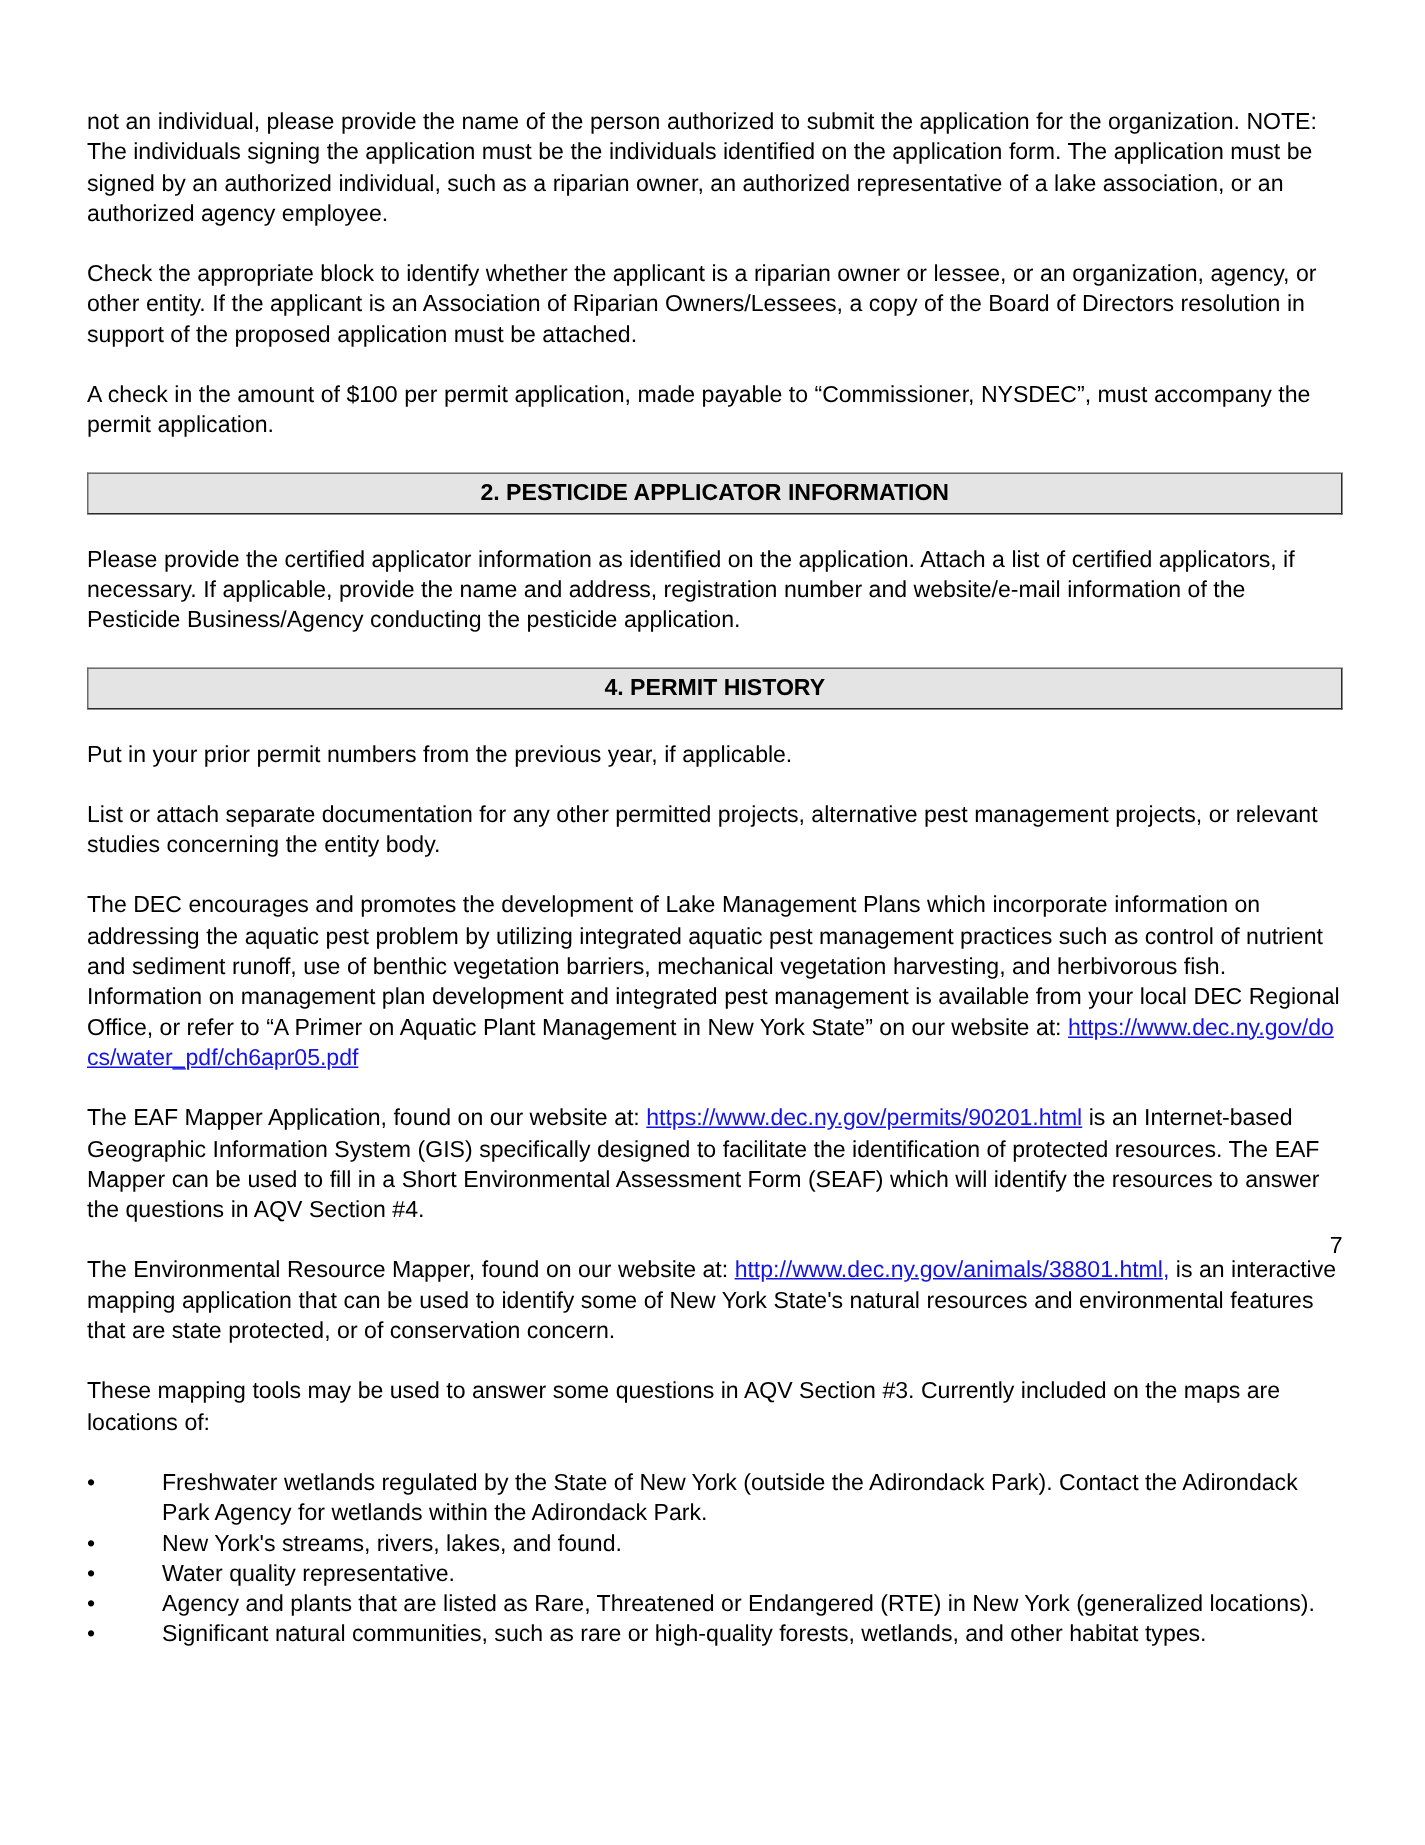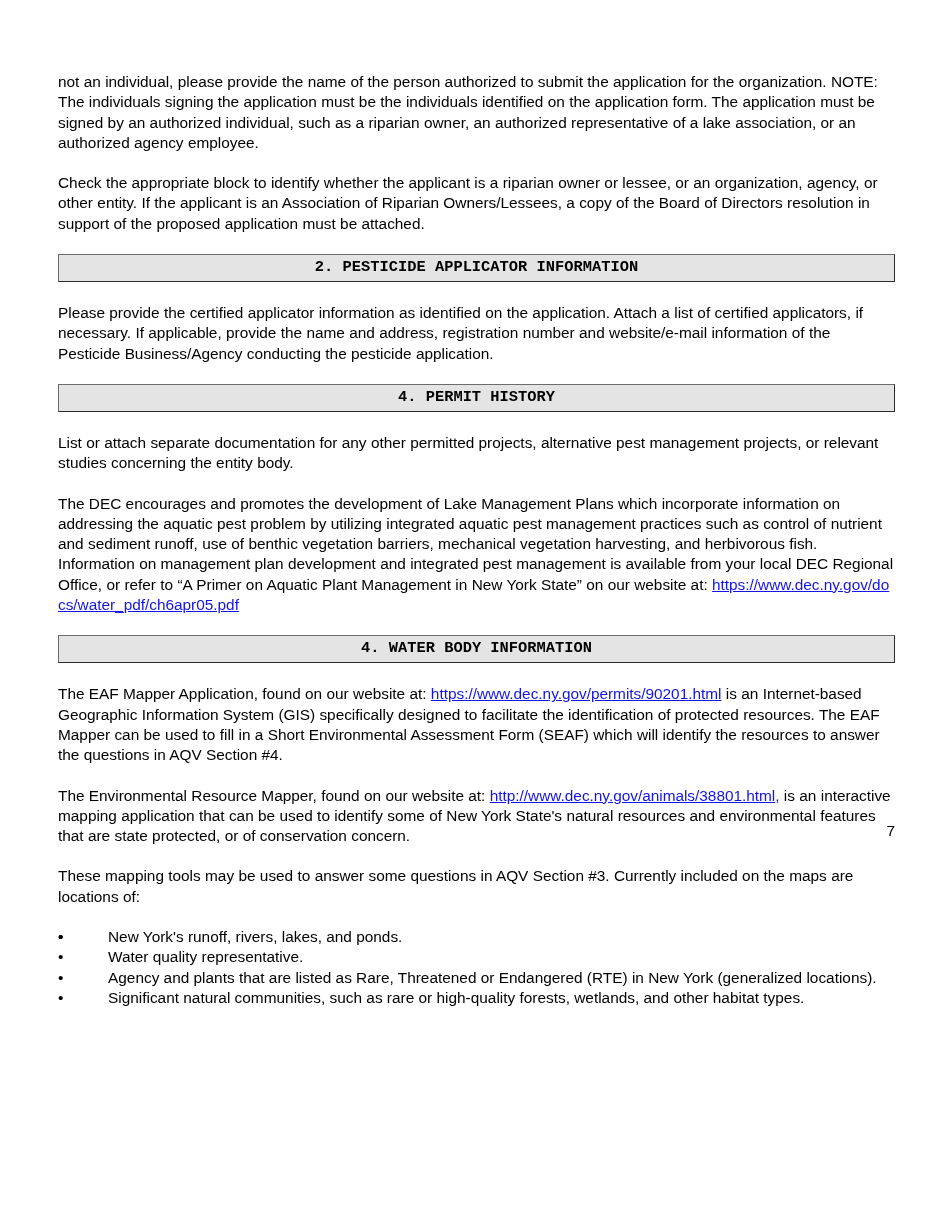--- a/index.html
+++ b/index.html
@@ -41,21 +41,20 @@
     border-bottom-color: #2b2b2b;
     background: #e4e4e4;
     width: 837px;
     box-sizing: border-box;
     text-align: center;
     font-size: 15.4px;
     font-weight: bold;
     padding: 4px 0 5px 0;
     line-height: 17px;
     margin: 0 0 21px 0;
-    font-family: Liberation Mono, monospace;
   }
   a.doclink, .doclink {
     color: #1414e6;
     text-decoration: underline;
     word-break: break-all;
   }
   .bluecomma {
     color: #1414e6;
     text-decoration: none;
   }
@@ -91,43 +90,44 @@
 </style>
 </head>
 <body>
 
 <div class="page">
 
   <p class="para">not an individual, please provide the name of the person authorized to submit the application for the organization. NOTE: The individuals signing the application must be the individuals identified on the application form. The application must be signed by an authorized individual, such as a riparian owner, an authorized representative of a lake association, or an authorized agency employee.</p>
 
   <p class="para">Check the appropriate block to identify whether the applicant is a riparian owner or lessee, or an organization, agency, or other entity. If the applicant is an Association of Riparian Owners/Lessees, a copy of the Board of Directors resolution in support of the proposed application must be attached.</p>
 
+  <p class="para">A check in the amount of $100 per permit application, made payable to “Commissioner, NYSDEC”, must accompany the permit application.</p>
 
   <div class="section-bar">2. PESTICIDE APPLICATOR INFORMATION</div>
 
   <p class="para">Please provide the certified applicator information as identified on the application. Attach a list of certified applicators, if necessary. If applicable, provide the name and address, registration number and website/e-mail information of the Pesticide Business/Agency conducting the pesticide application.</p>
 
   <div class="section-bar">4. PERMIT HISTORY</div>
 
+  <p class="para">Put in your prior permit numbers from the previous year, if applicable.</p>
 
   <p class="para">List or attach separate documentation for any other permitted projects, alternative pest management projects, or relevant studies concerning the entity body.</p>
 
   <p class="para"><span>The DEC encourages and promotes the development of Lake Management Plans which incorporate information on addressing the aquatic pest problem by utilizing integrated aquatic pest management practices such as control of nutrient and sediment runoff, use of benthic vegetation barriers, mechanical vegetation harvesting, and herbivorous fish. Information on management plan development and integrated pest management is available from your local DEC Regional Office, or refer to “A Primer on Aquatic Plant Management in New York State” on our website at: </span><a class="doclink" href="#">https://www.dec.ny.gov/docs/water_pdf/ch6apr05.pdf</a></p>
 
-  <div class="section-bar">4. WATER BODY INFORMATION</div>
 
   <p class="para"><span>The EAF Mapper Application, found on our website at: </span><a class="doclink" href="#">https://www.dec.ny.gov/permits/90201.html</a><span> is an Internet-based Geographic Information System (GIS) specifically designed to facilitate the identification of protected resources. The EAF Mapper can be used to fill in a Short Environmental Assessment Form (SEAF) which will identify the resources to answer the questions in AQV Section #4.</span></p>
 
   <p class="para"><span>The Environmental Resource Mapper, found on our website at: </span><a class="doclink" href="#">http://www.dec.ny.gov/animals/38801.html</a><span class="bluecomma">,</span><span> is an interactive mapping application that can be used to identify some of New York State's natural resources and environmental features that are state protected, or of conservation concern.</span></p>
 
   <p class="para">These mapping tools may be used to answer some questions in AQV Section #3. Currently included on the maps are locations of:</p>
 
   <ul class="bullets">
-    <li><span class="bullet-mark">•</span></li>
-    <li><span class="bullet-mark">•</span><span>New York's runoff, rivers, lakes, and ponds.</span></li>
+    <li><span class="bullet-mark">•</span><span>Freshwater wetlands regulated by the State of New York (outside the Adirondack Park). Contact the Adirondack Park Agency for wetlands within the Adirondack Park.</span></li>
+    <li><span class="bullet-mark">•</span><span>New York's streams, rivers, lakes, and found.</span></li>
     <li><span class="bullet-mark">•</span><span>Water quality representative.</span></li>
     <li><span class="bullet-mark">•</span><span>Agency and plants that are listed as Rare, Threatened or Endangered (RTE) in New York (generalized locations).</span></li>
     <li><span class="bullet-mark">•</span><span>Significant natural communities, such as rare or high-quality forests, wetlands, and other habitat types.</span></li>
   </ul>
 
   <div class="page-number">7</div>
 
 </div>
 
 </body></html>

